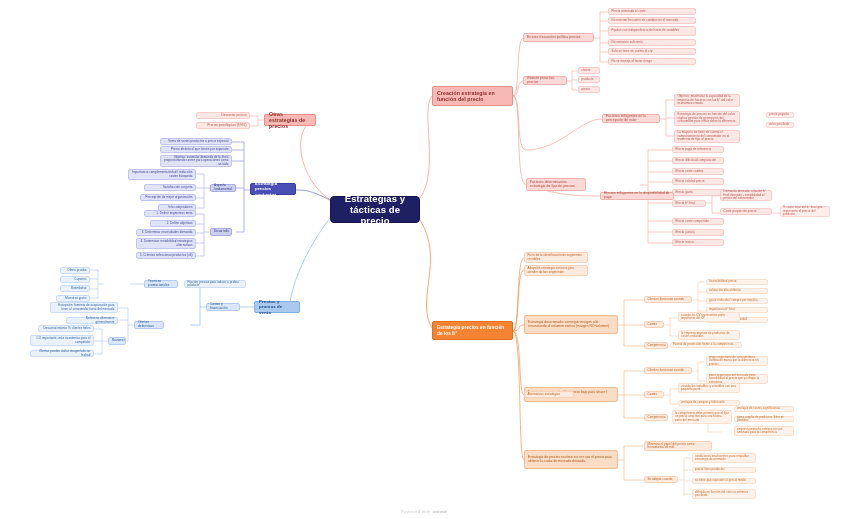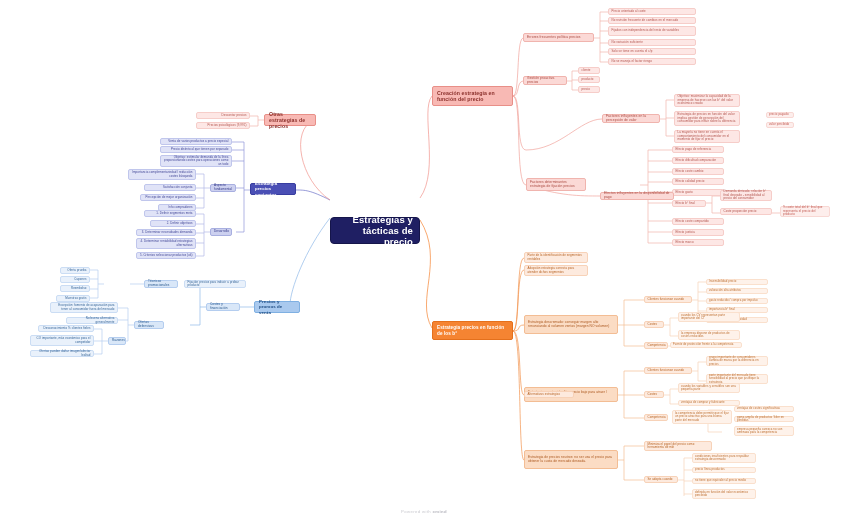--- a/index.html
+++ b/index.html
@@ -9,22 +9,22 @@
   #canvas{position:relative;width:848px;height:519px;}
   svg.links{position:absolute;left:0;top:0;width:848px;height:519px;pointer-events:none;}
 
   .node{position:absolute;box-sizing:border-box;border-radius:2px;
         line-height:1.18;letter-spacing:0.1px;
         display:flex;align-items:center;}
   .node span{display:block;width:100%;}
 
   
   .n-root{background:#1f1f63;color:#ffffff;border:1px solid #15154a;border-radius:4px;
-          font-size:9.5px;font-weight:bold;text-align:right;justify-content:center;
-          padding:5px 6px;margin-top:21px;}
+          font-size:9.5px;font-weight:bold;text-align:center;justify-content:center;
+          padding:5px 6px;}
 
   
   .n-pink-main{background:#f8b9b4;color:#8a2f2a;border:1px solid #e88f88;
                font-size:5.2px;font-weight:bold;padding:3px 4px;}
   .n-pink-2{background:#fbd9d6;color:#a8453c;border:1px solid #f0b4ae;
             font-size:3.3px;padding:2px 3px;}
   .n-pink-3{background:#fde7e5;color:#b05049;border:1px solid #f6cdc9;
             font-size:2.9px;padding:1.5px 2.5px;}
   .n-pink-leaf{color:#c0564e;font-size:2.9px;padding:1px 2px;background:#fdeeec;
                border:1px solid #f8d8d4;}

